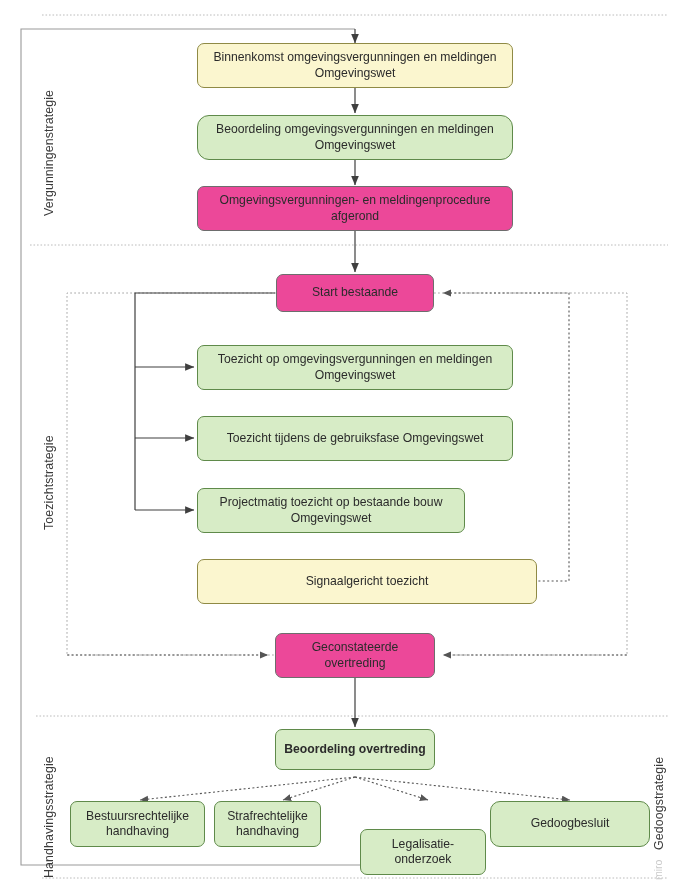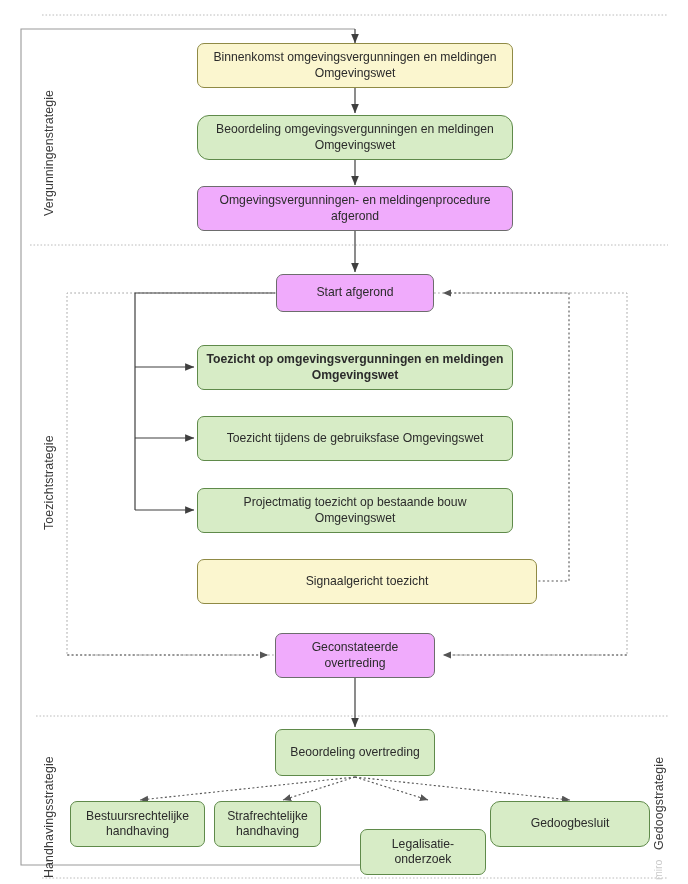--- a/index.html
+++ b/index.html
@@ -5,21 +5,21 @@
   html,body{margin:0;padding:0;background:#ffffff;}
   body{width:688px;height:884px;position:relative;overflow:hidden;
        font-family:"Liberation Sans","DejaVu Sans",sans-serif;}
   #stage{position:absolute;left:0;top:0;width:688px;height:884px;}
   svg.layer{position:absolute;left:0;top:0;width:688px;height:884px;pointer-events:none;}
   .node{position:absolute;box-sizing:border-box;border-radius:7px;
         display:flex;align-items:center;justify-content:center;text-align:center;
         font-size:12.2px;line-height:15.5px;color:#2b2b2b;padding:16px 6px;}
   .n-yellow{background:#fbf6cf;border:1.2px solid #8f8a45;}
   .n-green {background:#d7ecc6;border:1.2px solid #5f8a4a;}
-  .n-gray  {background:#f0abfc;border:1.2px solid #6d6d6d;}
+  .n-gray  {background:#ec4899;border:1.2px solid #6d6d6d;}
   .lane-label{position:absolute;color:#3a3a3a;font-size:12.4px;white-space:nowrap;
         writing-mode:vertical-rl;transform:rotate(180deg);letter-spacing:.1px;}
   .watermark{position:absolute;color:#c9c9c9;font-size:10.5px;white-space:nowrap;
         writing-mode:vertical-rl;transform:rotate(180deg);}
 </style>
 </head>
 <body>
 
 <div id="stage">
 
@@ -90,33 +90,33 @@
   <div class="lane-label" style="left:42px;top:728px;height:150px;">Handhavingsstrategie</div>
   <div class="lane-label" style="left:652px;top:728px;height:122px;">Gedoogstrategie</div>
   <div class="watermark" style="left:652px;top:852px;height:28px;">miro</div>
 
   <div class="node n-yellow" style="left:197px;top:43px;width:316px;height:45px;">Binnenkomst omgevingsvergunningen en meldingen Omgevingswet</div>
 
   <div class="node n-green" style="left:197px;top:115px;width:316px;height:45px;border-radius:12px;">Beoordeling omgevingsvergunningen en meldingen Omgevingswet</div>
 
   <div class="node n-gray" style="left:197px;top:186px;width:316px;height:45px;">Omgevingsvergunningen- en meldingenprocedure afgerond</div>
 
-  <div class="node n-gray" style="left:276px;top:274px;width:158px;height:38px;">Start afgerond</div>
+  <div class="node n-gray" style="left:276px;top:274px;width:158px;height:38px;">Start bestaande</div>
 
-  <div class="node n-green" style="left:197px;top:345px;width:316px;height:45px;font-weight:bold;">Toezicht op omgevingsvergunningen en meldingen Omgevingswet</div>
+  <div class="node n-green" style="left:197px;top:345px;width:316px;height:45px;">Toezicht op omgevingsvergunningen en meldingen Omgevingswet</div>
 
   <div class="node n-green" style="left:197px;top:416px;width:316px;height:45px;">Toezicht tijdens de gebruiksfase Omgevingswet</div>
 
-  <div class="node n-green" style="left:197px;top:488px;width:316px;height:45px;">Projectmatig toezicht op bestaande bouw Omgevingswet</div>
+  <div class="node n-green" style="left:197px;top:488px;width:268px;height:45px;">Projectmatig toezicht op bestaande bouw Omgevingswet</div>
 
   <div class="node n-yellow" style="left:197px;top:559px;width:340px;height:45px;">Signaalgericht toezicht</div>
 
   <div class="node n-gray" style="left:275px;top:633px;width:160px;height:45px;">Geconstateerde overtreding</div>
 
-  <div class="node n-green" style="left:275px;top:729px;width:160px;height:47px;">Beoordeling overtreding</div>
+  <div class="node n-green" style="left:275px;top:729px;width:160px;height:41px;font-weight:bold;">Beoordeling overtreding</div>
 
   <div class="node n-green" style="left:70px;top:801px;width:135px;height:46px;text-align:center;">Bestuursrechtelijke handhaving</div>
 
   <div class="node n-green" style="left:214px;top:801px;width:107px;height:46px;">Strafrechtelijke handhaving</div>
 
   <div class="node n-green" style="left:360px;top:829px;width:126px;height:46px;">Legalisatie- onderzoek</div>
 
   <div class="node n-green" style="left:490px;top:801px;width:160px;height:46px;border-radius:10px;">Gedoogbesluit</div>
 
 </div>

